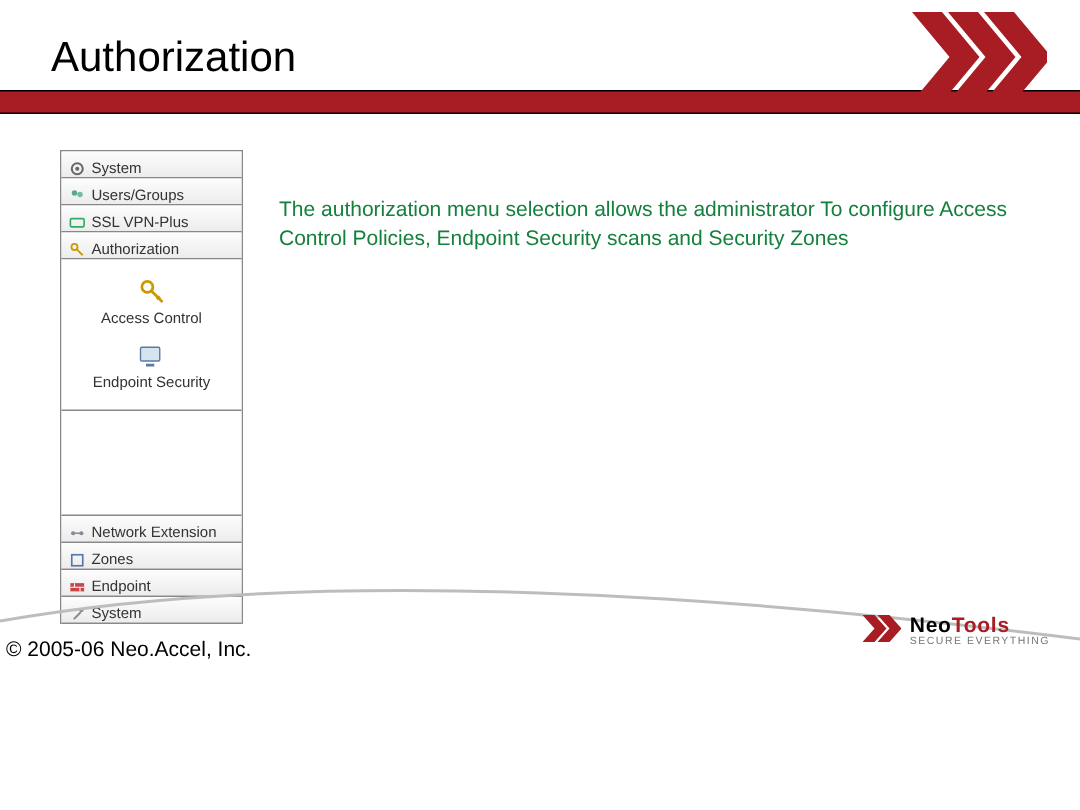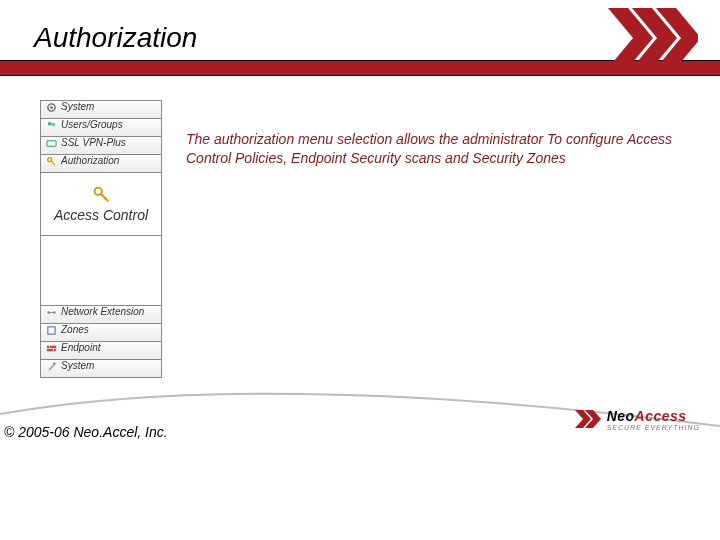--- a/index.html
+++ b/index.html
@@ -1,38 +1,38 @@
 <!DOCTYPE html>
 <html><head>
 <meta charset="utf-8">
 <style>
   * { box-sizing: border-box; margin: 0; padding: 0; }
   html, body { width: 720px; height: 540px; font-family: Arial, Helvetica, sans-serif; background: #fff; overflow: hidden; }
-  .slide { position: relative; width: 720px; height: 444px; font-style: italic; }
+  .slide { position: relative; width: 720px; height: 444px; }
 
   
   .title-area { position: absolute; top: 0; left: 0; width: 720px; height: 60px; background: #fff; }
   .title-text { position: absolute; top: 22px; left: 34px; font-size: 28px; color: #000; font-weight: 400; }
   .red-bar { position: absolute; top: 60px; left: 0; width: 720px; height: 16px; background: #a81d23; border-top: 1px solid #000; border-bottom: 1px solid #000; }
   .red-strip { position: absolute; top: 0; left: 0; width: 720px; height: 6px; background: #a81d23; }
   .chevrons { position: absolute; top: 8px; right: 22px; display: flex; gap: -4px; z-index: 10; }
   .chevrons svg { display: block; }
 
   
   .sidebar { position: absolute; top: 100px; left: 40px; width: 122px; border: 1px solid #888; border-bottom: none; background: #fff; font-size: 10px; color: #333; }
-  .side-item { display: flex; align-items: flex-start; gap: 4px; height: 18px; padding: 0 4px; border-bottom: 1px solid #888; background: linear-gradient(#fdfdfd,#ececec); cursor: pointer; }
+  .side-item { display: flex; align-items: flex-end; gap: 4px; height: 18px; padding: 0 4px; border-bottom: 1px solid #888; background: linear-gradient(#fdfdfd,#ececec); cursor: pointer; }
   .side-item .ic { width: 12px; height: 12px; display: flex; align-items: center; justify-content: center; }
   .auth-panel { background: #fff; border-bottom: 1px solid #888; padding: 6px 0 8px 0; }
   .auth-sub { display: flex; flex-direction: column; align-items: center; gap: 2px; padding: 4px 0; cursor: pointer; }
   .auth-sub .big-ic { width: 22px; height: 22px; }
-  .auth-sub .lbl { font-size: 14px; color: #333; text-align: center; }
+  .auth-sub .lbl { font-size: 10px; color: #333; text-align: center; }
   .spacer { height: 70px; border-bottom: 1px solid #888; background: #fff; }
 
   
-  .body-text { position: absolute; top: 130px; left: 186px; width: 500px; font-size: 14px; color: #7f1d1d; line-height: 1.35; }
+  .body-text { position: absolute; top: 130px; left: 186px; width: 500px; font-size: 14px; color: #15803d; line-height: 1.35; }
 
   
   .footer-curve { position: absolute; left: 0; bottom: 0; width: 720px; height: 60px; pointer-events: none; }
   .copyright { position: absolute; left: 4px; bottom: 4px; font-size: 14px; color: #000; }
   .logo { position: absolute; right: 20px; bottom: 12px; display: flex; align-items: center; gap: 6px; }
   .logo-name { font-weight: 700; font-size: 14px; letter-spacing: 0.5px; }
   .logo-name .neo { color: #000000; }
   .logo-name .accel { color: #a81d23; }
   .logo-tag { font-size: 7px; color: #777; letter-spacing: 1px; }
 </style>
@@ -98,20 +98,29 @@
       <div class="auth-sub">
         <span class="big-ic">
           <svg width="22" height="22" viewBox="0 0 24 24">
               <circle cx="9" cy="9" r="4" fill="none" stroke="#cc9900" stroke-width="2"></circle>
               <line x1="12" y1="12" x2="20" y2="20" stroke="#cc9900" stroke-width="2"></line>
               <line x1="16" y1="18" x2="18" y2="16" stroke="#cc9900" stroke-width="2"></line>
             </svg>
         </span>
         <span class="lbl">Access Control</span>
       </div>
+      <div class="auth-sub">
+        <span class="big-ic">
+          <svg width="22" height="22" viewBox="0 0 24 24">
+              <rect x="4" y="6" width="14" height="10" rx="1" fill="#d6e4f0" stroke="#5a7aa0" stroke-width="1"></rect>
+              <rect x="8" y="18" width="6" height="2" fill="#5a7aa0"></rect>
+            </svg>
+        </span>
+        <span class="lbl">Endpoint Security</span>
+      </div>
     </div>
 
     <div class="spacer"></div>
 
     <div class="side-item">
       <span class="ic">
           <svg width="11" height="11" viewBox="0 0 12 12">
             <circle cx="3" cy="6" r="1.5" fill="#889"></circle>
             <circle cx="9" cy="6" r="1.5" fill="#889"></circle>
             <line x1="4" y1="6" x2="8" y2="6" stroke="#889"></line>
@@ -156,18 +165,18 @@
   </svg>
 
   <div class="copyright">© 2005-06 Neo.Accel, Inc.</div>
 
   <div class="logo">
     <svg width="26" height="26" viewBox="0 0 26 26">
       <polygon points="0,4 8,4 16,13 8,22 0,22 8,13" fill="#a81d23"></polygon>
       <polygon points="10,4 18,4 26,13 18,22 10,22 18,13" fill="#a81d23"></polygon>
     </svg>
     <div>
-      <div class="logo-name"><span class="neo">Neo</span><span class="accel">Access</span></div>
+      <div class="logo-name"><span class="neo">Neo</span><span class="accel">Tools</span></div>
       <div class="logo-tag">SECURE EVERYTHING</div>
     </div>
   </div>
 
 </div>
 
 </body></html>

